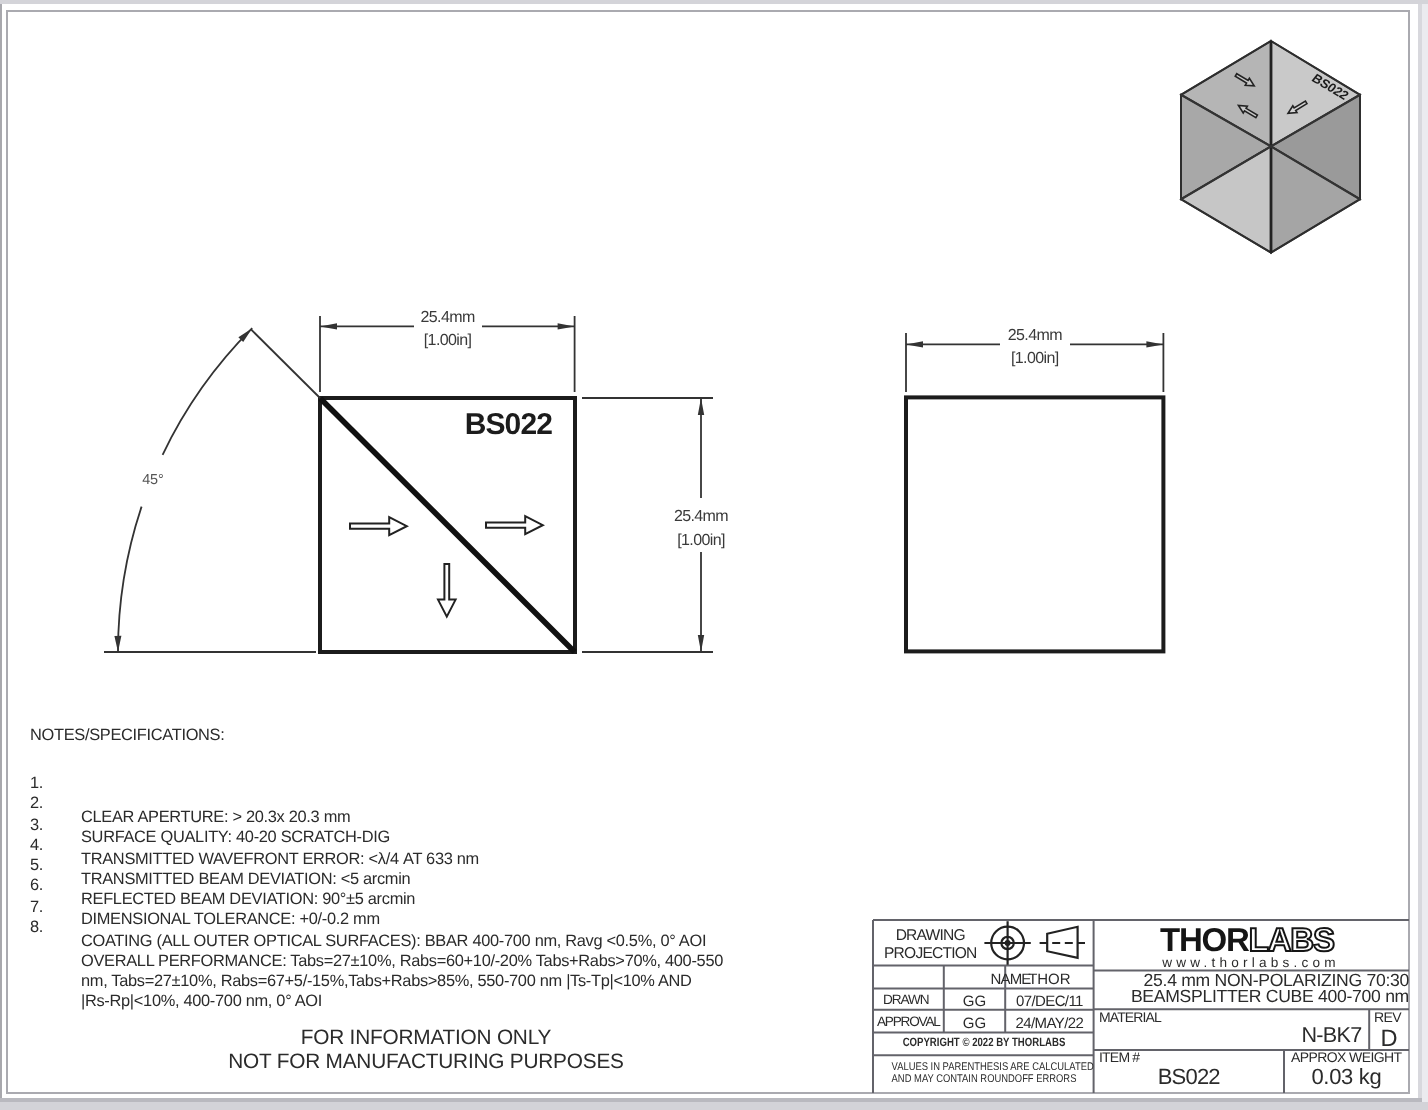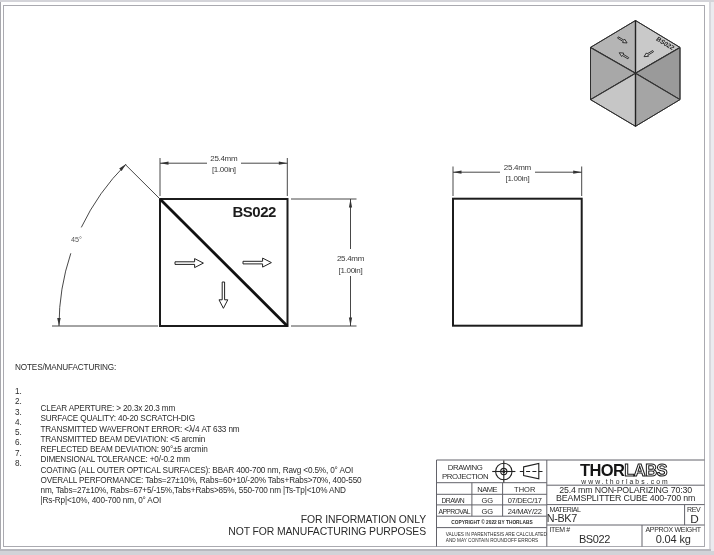--- a/index.html
+++ b/index.html
@@ -143,39 +143,39 @@
           <path d="M0,-0.75 H6.6 V-2 L10.6,0 L6.6,2 V0.75 H0 Z" fill="#d4d4d4" stroke="#222" stroke-width="0.8"></path>
         </g>
     </g>
 
     <g>
         <text x="0" y="0" transform="translate(663.8,45.1) rotate(31) skewX(-8)" font-size="6.4" font-weight="bold" fill="#1c1c1c" text-anchor="middle" font-family="Liberation Sans, sans-serif">BS022</text>
       </g>
   </svg>
   <div id="textlayer">
 
-    <div class="t" style="left:15px;top:362.5px;font-size:8.2px;letter-spacing:-0.15px;">NOTES/MANUFACTURING:</div>
+    <div class="t" style="left:15px;top:362.5px;font-size:8.2px;letter-spacing:-0.15px;">NOTES/SPECIFICATIONS:</div>
 
     <div class="t" style="left:15px;top:387px;font-size:8.2px;line-height:10.25px;letter-spacing:-0.15px;">
       1.<br>2.<br>3.<br>4.<br>5.<br>6.<br>7.<br>8.
     </div>
     <div class="t" style="left:40.5px;top:404px;font-size:8.2px;line-height:10.25px;letter-spacing:-0.15px;">
       CLEAR APERTURE: &gt; 20.3x 20.3 mm<br>
       SURFACE QUALITY: 40-20 SCRATCH-DIG<br>
       TRANSMITTED WAVEFRONT ERROR: &lt;λ/4 AT 633 nm<br>
       TRANSMITTED BEAM DEVIATION: &lt;5 arcmin<br>
       REFLECTED BEAM DEVIATION: 90°±5 arcmin<br>
       DIMENSIONAL TOLERANCE: +0/-0.2 mm<br>
       COATING (ALL OUTER OPTICAL SURFACES): BBAR 400-700 nm, Ravg &lt;0.5%, 0° AOI<br>
       OVERALL PERFORMANCE: Tabs=27±10%, Rabs=60+10/-20% Tabs+Rabs&gt;70%, 400-550<br>
       nm, Tabs=27±10%, Rabs=67+5/-15%,Tabs+Rabs&gt;85%, 550-700 nm |Ts-Tp|&lt;10% AND<br>
       |Rs-Rp|&lt;10%, 400-700 nm, 0° AOI
     </div>
 
-    <div class="t" style="left:0;top:514px;width:426px;text-align:right;font-size:10.4px;line-height:11.5px;letter-spacing:-0.1px;">FOR INFORMATION ONLY<br>NOT FOR MANUFACTURING PURPOSES</div>
+    <div class="t" style="left:0;top:514px;width:426px;text-align:center;font-size:10.4px;line-height:11.5px;letter-spacing:-0.1px;">FOR INFORMATION ONLY<br>NOT FOR MANUFACTURING PURPOSES</div>
 
     <div id="tblock">
       <svg width="714" height="555" viewBox="0 0 714 555" style="position:absolute;left:0;top:0;">
 
         <g stroke="#63636a" stroke-width="1" fill="none">
           <line x1="436.5" y1="460" x2="704.5" y2="460"></line>
           <line x1="436.5" y1="460" x2="436.5" y2="546.5"></line>
           <line x1="546.8" y1="460" x2="546.8" y2="546.5"></line>
           <line x1="436.5" y1="482.7" x2="546.8" y2="482.7"></line>
           <line x1="436.5" y1="494.3" x2="546.8" y2="494.3"></line>
@@ -205,43 +205,43 @@
         </g>
 
         <g font-family="Liberation Sans, sans-serif" font-weight="bold">
           <text x="580" y="475.6" font-size="16.5" letter-spacing="-0.6" fill="#151515">THOR<tspan fill="#ffffff" stroke="#151515" stroke-width="1">LABS</tspan></text>
           <text x="625.5" y="483.6" font-size="6.8" letter-spacing="2.1" fill="#2b2b2b" text-anchor="middle" font-weight="normal">www.thorlabs.com</text>
         </g>
       </svg>
 
       <div class="t" style="left:442px;top:462.5px;font-size:7.8px;line-height:9.5px;letter-spacing:-0.4px;text-align:center;">DRAWING<br>PROJECTION</div>
 
-      <div class="t" style="left:471.9px;top:484.7px;width:30.7px;text-align:center;font-size:7.5px;letter-spacing:-0.45px;">NAME</div>
+      <div class="t" style="left:471.9px;top:484.7px;width:30.7px;text-align:center;font-size:7.5px;letter-spacing:-0.45px;padding-left:18px;">NAME</div>
       <div class="t" style="left:502.6px;top:484.7px;width:44.2px;text-align:center;font-size:7.5px;">THOR</div>
 
       <div class="t" style="left:441.5px;top:496.8px;font-size:6.8px;letter-spacing:-0.55px;">DRAWN</div>
       <div class="t" style="left:471.9px;top:496px;width:30.7px;text-align:center;font-size:7.5px;">GG</div>
-      <div class="t" style="left:502.6px;top:496px;width:44.2px;text-align:center;font-size:7.5px;letter-spacing:-0.3px;">07/DEC/17</div>
+      <div class="t" style="left:502.6px;top:496px;width:44.2px;text-align:center;font-size:7.5px;letter-spacing:-0.3px;">07/DEC/11</div>
 
       <div class="t" style="left:438.5px;top:508.2px;font-size:6.8px;letter-spacing:-0.6px;">APPROVAL</div>
       <div class="t" style="left:471.9px;top:507.4px;width:30.7px;text-align:center;font-size:7.5px;">GG</div>
       <div class="t" style="left:502.6px;top:507.4px;width:44.2px;text-align:center;font-size:7.5px;letter-spacing:-0.3px;">24/MAY/22</div>
 
       <div class="t" style="left:436.5px;top:519.3px;width:110px;text-align:center;font-size:6px;font-weight:bold;transform:scaleX(0.8);">COPYRIGHT © 2022 BY THORLABS</div>
 
       <div class="t" style="left:436.5px;top:530.8px;width:110px;text-align:center;font-size:5.6px;line-height:6.6px;transform:scaleX(0.84);">VALUES IN PARENTHESIS ARE CALCULATED<br>AND MAY CONTAIN ROUNDOFF ERRORS</div>
 
-      <div class="t" style="left:546.8px;top:487.2px;width:157.7px;text-align:center;font-size:8.8px;line-height:7.8px;letter-spacing:-0.15px;">25.4 mm NON-POLARIZING 70:30<br>BEAMSPLITTER CUBE 400-700 nm</div>
+      <div class="t" style="left:546.8px;top:487.2px;width:157.7px;text-align:right;font-size:8.8px;line-height:7.8px;letter-spacing:-0.15px;">25.4 mm NON-POLARIZING 70:30<br>BEAMSPLITTER CUBE 400-700 nm</div>
 
       <div class="t" style="left:549.5px;top:505.8px;font-size:7px;letter-spacing:-0.45px;">MATERIAL</div>
-      <div class="t" style="left:546.8px;top:512.3px;width:134px;text-align:left;font-size:10.8px;letter-spacing:-0.35px;">N-BK7</div>
+      <div class="t" style="left:546.8px;top:512.3px;width:134px;text-align:right;font-size:10.8px;letter-spacing:-0.35px;">N-BK7</div>
 
       <div class="t" style="left:687px;top:505.8px;font-size:7px;letter-spacing:-0.3px;">REV</div>
       <div class="t" style="left:684.6px;top:512.3px;width:19.9px;text-align:center;font-size:11.8px;">D</div>
 
       <div class="t" style="left:549.5px;top:526.4px;font-size:7px;letter-spacing:-0.4px;">ITEM #</div>
       <div class="t" style="left:546.8px;top:533px;width:95.2px;text-align:center;font-size:11px;letter-spacing:-0.4px;">BS022</div>
 
       <div class="t" style="left:645.5px;top:526.4px;font-size:7px;letter-spacing:-0.3px;">APPROX WEIGHT</div>
-      <div class="t" style="left:642px;top:533px;width:62.5px;text-align:center;font-size:11px;letter-spacing:-0.15px;">0.04 kg</div>
+      <div class="t" style="left:642px;top:533px;width:62.5px;text-align:center;font-size:11px;letter-spacing:-0.15px;">0.03 kg</div>
     </div>
   </div>
 </div>
 
 </body></html>

